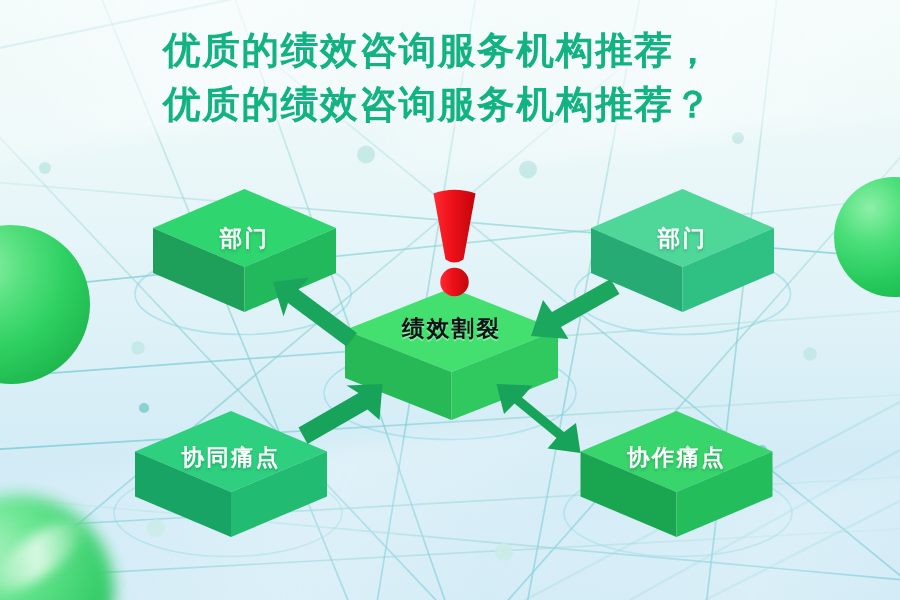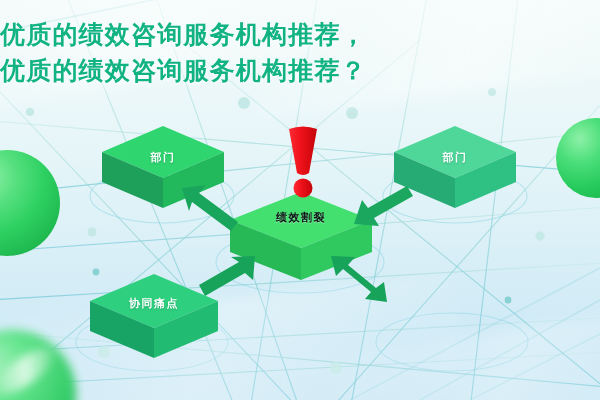--- a/index.html
+++ b/index.html
@@ -72,20 +72,21 @@
     background: linear-gradient(120deg, rgba(255,255,255,0.0), rgba(255,255,255,0.75), rgba(255,255,255,0.0));
     transform: rotate(-36deg);
     filter: blur(4px);
     pointer-events: none;
   }
 
   
   .title {
     position: absolute;
     left: 0; right: 16px; top: 16px;
+    text-align: center;
     z-index: 40;
   }
   .title-line {
     display: block;
     color: #11b383;
     font-size: 25px;
     font-weight: bold;
     letter-spacing: 1.2px;
     line-height: 36px;
     text-shadow: 0 1px 0 rgba(255,255,255,.85), 0 2px 4px rgba(255,255,255,.6);
@@ -94,21 +95,21 @@
   
   .box {
     position: absolute;
     z-index: 25;
   }
   .box svg { display: block; overflow: visible; }
   .box-label {
     position: absolute;
     width: 100%;
     text-align: center;
-    font-size: 11px;
+    font-size: 15px;
     font-weight: bold;
     letter-spacing: 1.5px;
     pointer-events: none;
   }
   .label-white { color: #ffffff; text-shadow: 0 1px 2px rgba(0,80,50,.30); }
   .label-dark  { color: #101418; text-shadow: 0 1px 0 rgba(255,255,255,.35); }
 
   .box-tl { left: 100px; top: 124px; }
   .box-tr { left: 392px; top: 124px; }
   .box-c  { left: 228px; top: 190px; }
@@ -292,14 +293,22 @@
 
   <div class="box box-c">
     <svg width="146" height="98" viewBox="0 0 146 98">
       <polygon points="73,2 144,30 73,58 2,30" fill="#43e070"></polygon>
       <polygon points="2,30 73,58 73,90 2,62" fill="#26b955"></polygon>
       <polygon points="144,30 73,58 73,90 144,62" fill="#2fc95f"></polygon>
     </svg>
     <div class="box-label label-dark">绩效割裂</div>
   </div>
 
+  <div class="box box-br">
+    <svg width="132" height="94" viewBox="0 0 132 94">
+      <polygon points="66,2 130,29 66,56 2,29" fill="#38d46c"></polygon>
+      <polygon points="2,29 66,56 66,86 2,59" fill="#1aa650"></polygon>
+      <polygon points="130,29 66,56 66,86 130,59" fill="#24bd5c"></polygon>
+    </svg>
+    <div class="box-label label-white">协作痛点</div>
+  </div>
 
 </div>
 
 </body></html>

